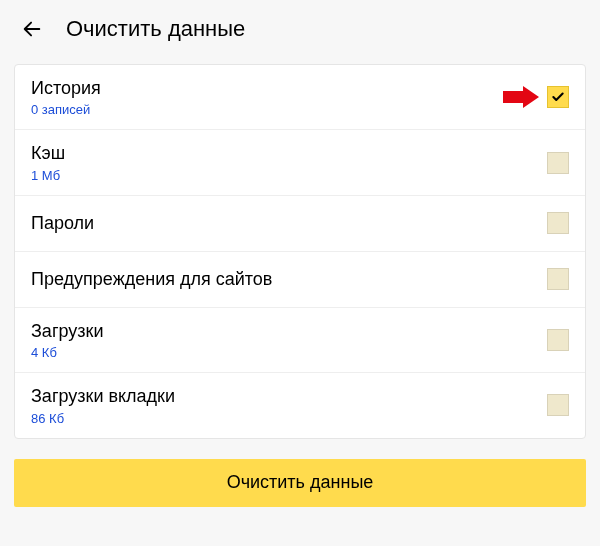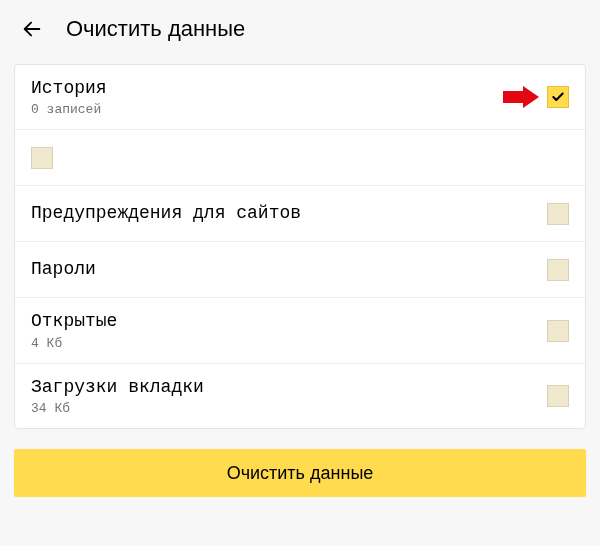--- a/index.html
+++ b/index.html
@@ -28,21 +28,20 @@
   }
   .header-title {
     font-size: 22px;
     font-weight: 400;
   }
   .card {
     margin: 8px 14px 8px 14px;
     background: #fff;
     border: 1px solid #e5e5e5;
     border-radius: 4px;
-    font-family: Liberation Mono, monospace;
   }
   .row {
     display: flex;
     align-items: center;
     justify-content: space-between;
     padding: 12px 16px;
     border-bottom: 1px solid #eee;
     min-height: 56px;
     cursor: pointer;
   }
@@ -50,21 +49,21 @@
   .row-text {
     display: flex;
     flex-direction: column;
   }
   .row-label {
     font-size: 18px;
     line-height: 1.3;
   }
   .row-sub {
     font-size: 13px;
-    color: #737373;
+    color: #1d4ed8;
     margin-top: 2px;
   }
   .row-right {
     display: flex;
     align-items: center;
     gap: 8px;
   }
   .arrow-annot {
     width: 36px;
     height: 22px;
@@ -119,53 +118,57 @@
             <polygon points="0,5 20,5 20,0 36,11 20,22 20,17 0,17" fill="#e30613"></polygon>
           </svg></div>
         <div class="checkbox checked">
           <svg width="14" height="14" viewBox="0 0 24 24">
             <path d="M4 12l5 5L20 6" stroke="#000" stroke-width="3.5" fill="none" stroke-linecap="round" stroke-linejoin="round"></path>
           </svg>
         </div>
       </div>
     </div>
     <div class="row">
-      <div class="row-right">
-        <div class="checkbox"></div>
-      </div>
-    </div>
-    <div class="row">
       <div class="row-text">
-        <div class="row-label">Предупреждения для сайтов</div>
+        <div class="row-label">Кэш</div>
+        <div class="row-sub">1 Мб</div>
       </div>
       <div class="row-right">
         <div class="checkbox"></div>
       </div>
     </div>
     <div class="row">
       <div class="row-text">
         <div class="row-label">Пароли</div>
       </div>
       <div class="row-right">
         <div class="checkbox"></div>
       </div>
     </div>
     <div class="row">
       <div class="row-text">
-        <div class="row-label">Открытые</div>
+        <div class="row-label">Предупреждения для сайтов</div>
+      </div>
+      <div class="row-right">
+        <div class="checkbox"></div>
+      </div>
+    </div>
+    <div class="row">
+      <div class="row-text">
+        <div class="row-label">Загрузки</div>
         <div class="row-sub">4 Кб</div>
       </div>
       <div class="row-right">
         <div class="checkbox"></div>
       </div>
     </div>
     <div class="row">
       <div class="row-text">
         <div class="row-label">Загрузки вкладки</div>
-        <div class="row-sub">34 Кб</div>
+        <div class="row-sub">86 Кб</div>
       </div>
       <div class="row-right">
         <div class="checkbox"></div>
       </div>
     </div>
   </div>
 
 <button class="clear-button">
   <span>Очистить данные</span>
 </button>

